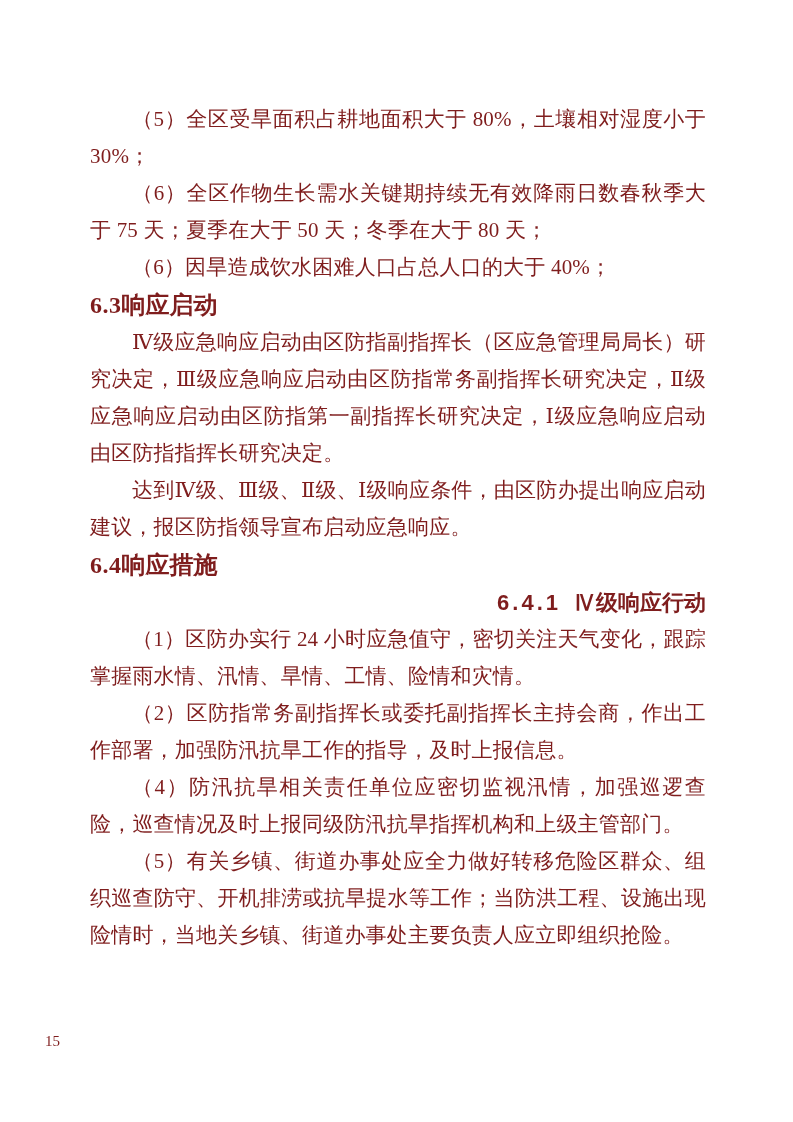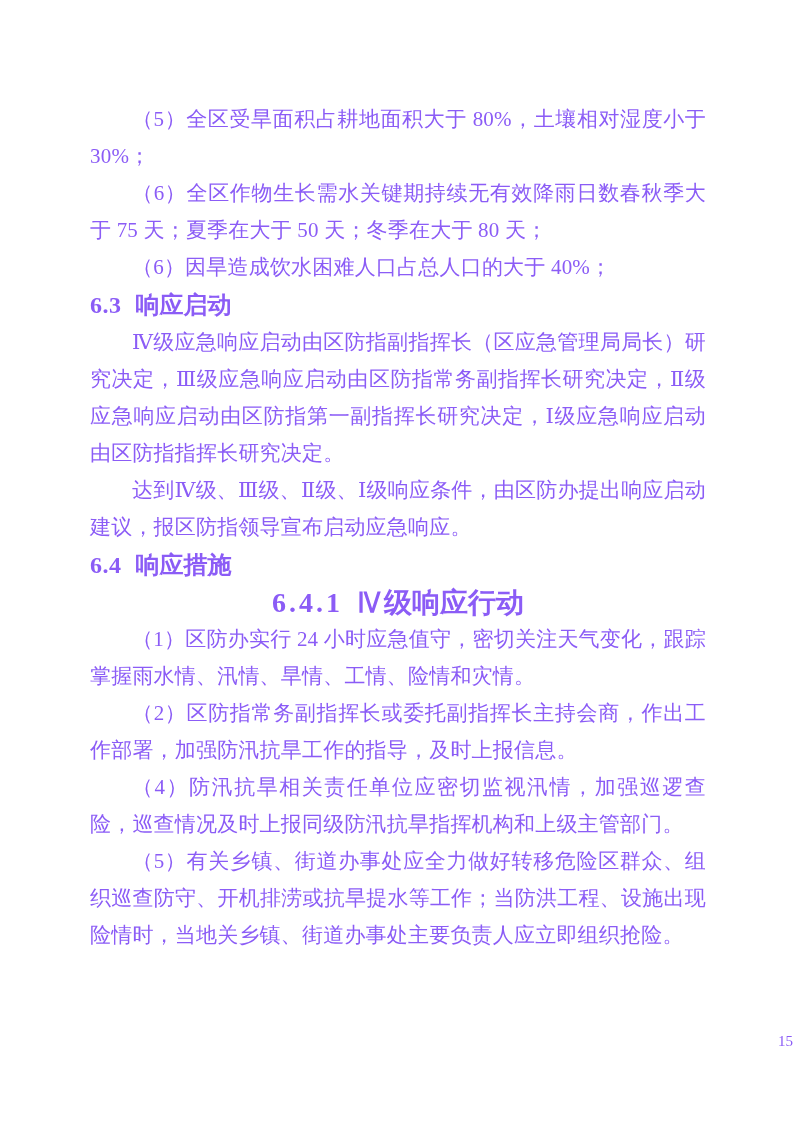--- a/index.html
+++ b/index.html
@@ -5,21 +5,21 @@
   html, body {
     margin: 0;
     padding: 0;
     background: #ffffff;
   }
   .page {
     position: relative;
     width: 793px;
     height: 1122px;
     background: #ffffff;
-    color: #8b5cf6;
+    color: #7f1d1d;
     font-family: "Liberation Serif", "DejaVu Serif", serif;
     overflow: hidden;
   }
   .content {
     position: absolute;
     left: 90px;
     top: 101px;
     width: 616px;
   }
   p.body {
@@ -40,47 +40,46 @@
   }
   h2.sec .hnum {
     font-family: "Liberation Serif", "DejaVu Serif", serif;
     font-weight: bold;
     letter-spacing: 0.5px;
     margin-top: 8px;
   }
   h2.sec .htitle {
     font-family: "Liberation Sans", "DejaVu Sans", sans-serif;
     font-weight: bold;
-    margin-left: 14px;
   }
   h3.subsec {
     margin: 0;
-    font-size: 28px;
+    font-size: 22px;
     line-height: 37px;
     font-weight: bold;
-    text-align: center;
-    font-family: Liberation Serif, serif;
+    text-align: right;
+    font-family: Liberation Sans, sans-serif;
   }
   h3.subsec .hnum {
     font-weight: bold;
     letter-spacing: 3px;
   }
   h3.subsec .htitle {
     font-weight: bold;
     margin-left: 13px;
   }
   .footer {
     position: absolute;
     left: 0;
     right: 0;
     top: 1031px;
-    text-align: right;
+    text-align: left;
     font-size: 15px;
     line-height: 20px;
-    padding-left: 32px; 
+    padding-left: 45px; 
   }
 </style>
 </head>
 <body>
 
 <div class="page">
   <main class="content">
 
     <p class="body">（5）全区受旱面积占耕地面积大于 80%，土壤相对湿度小于 30%；</p>
     <p class="body">（6）全区作物生长需水关键期持续无有效降雨日数春秋季大于 75 天；夏季在大于 50 天；冬季在大于 80 天；</p>

